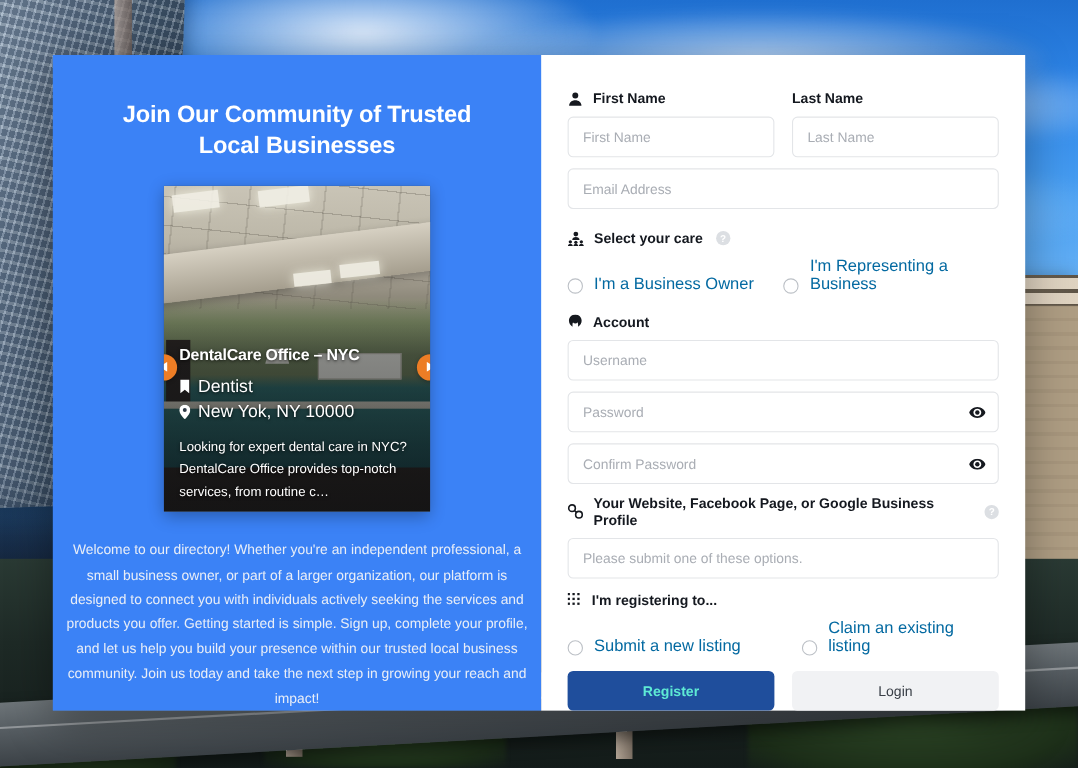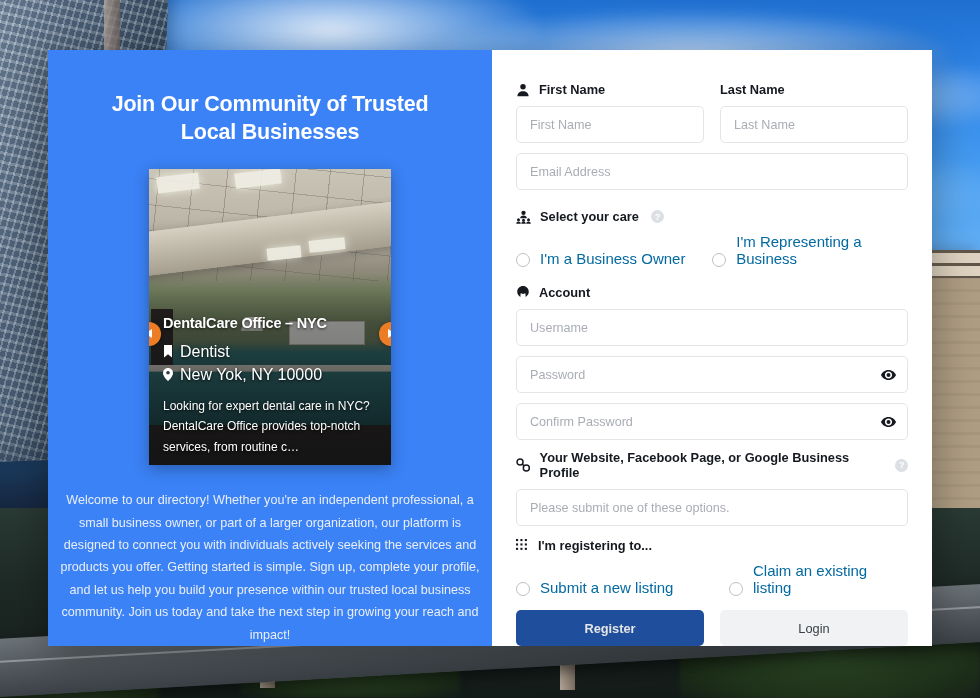--- a/index.html
+++ b/index.html
@@ -266,21 +266,21 @@
     width: 14px; height: 14px; border-radius: 50%;
     border: 1.4px solid #bcc0c6; background: #fff; flex: none;
   }
   .btn-row { display: flex; gap: 16px; margin-top: 14px; }
   .btn {
     flex: 1; height: 36px; border-radius: 5px; border: none;
     font-size: 12.8px; font-weight: 700;
     font-family: "Liberation Sans", sans-serif;
     cursor: pointer;
   }
-  #register-button { background: #1F4E9C; color: #e5e5e5; }
+  #register-button { background: #1F4E9C; color: #5eead4; }
   #login-button { background: #f1f2f4; color: #3a3f47; font-weight: 400; }
 </style>
 </head>
 <body>
 
 <div id="bg">
   <div class="cloud" id="c1"></div>
   <div class="cloud" id="c2"></div>
   <div class="cloud" id="c3"></div>
   <div class="cloud" id="c4"></div>

